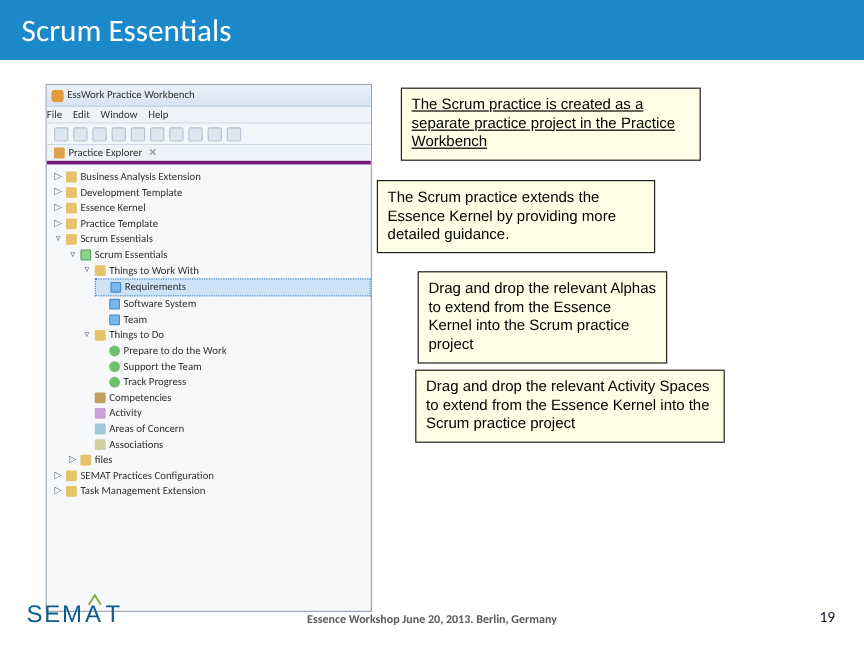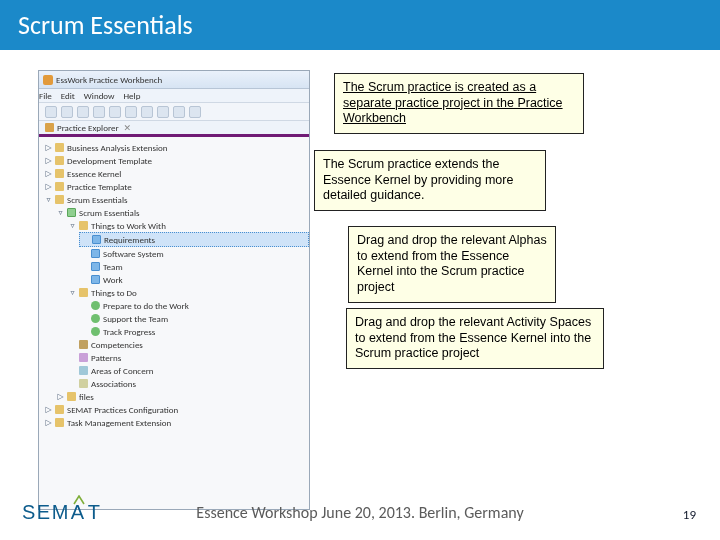--- a/index.html
+++ b/index.html
@@ -34,21 +34,21 @@
   .callout { position: absolute; background: #feffe6; border: 1px solid #222; padding: 6px 8px; font-family: Arial, sans-serif; font-size: 12.5px; line-height: 1.25; }
   .c1 { top: 3px;  left: 296px; width: 250px; text-decoration: underline; }
   .c2 { top: 80px; left: 276px; width: 232px; }
   .c3 { top: 156px; left: 310px; width: 208px; }
   .c4 { top: 238px; left: 308px; width: 258px; }
 
   .footer { position: absolute; bottom: 14px; left: 0; width: 100%; height: 30px; }
   .logo { position: absolute; left: 22px; bottom: 2px; font-family: "Segoe UI", Arial, sans-serif; font-size: 20px; letter-spacing: 1.5px; color: #0d5c8c; display: flex; align-items: center; gap: 1px; }
   .logo .a-mark { position: relative; display: inline-block; width: 16px; color: #0d5c8c; }
   .logo .a-mark svg { position: absolute; top: -6px; left: 2px; }
-  .foot-text { position: absolute; left: 0; width: 100%; text-align: center; bottom: 4px; font-size: 16px; color: #5b5b5b; }
+  .foot-text { position: absolute; left: 0; width: 100%; text-align: center; bottom: 4px; font-size: 10px; color: #5b5b5b; font-weight: bold; }
   .foot-page { position: absolute; right: 24px; bottom: 4px; font-size: 13px; color: #0f172a; }
 </style>
 </head>
 <body>
 
 <div class="slide">
   <div class="title-bar">Scrum Essentials</div>
 
   <div class="body-area">
 
@@ -127,25 +127,20 @@
               <div class="tnode">
                   <span class="tw"></span>
                   <span class="ticon-sq ic-card"></span>
                   <span>Software System</span>
                 </div>
               <div class="tnode">
                   <span class="tw"></span>
                   <span class="ticon-sq ic-card"></span>
                   <span>Team</span>
                 </div>
-              <div class="tnode">
-                  <span class="tw"></span>
-                  <span class="ticon-sq ic-card"></span>
-                  <span>Work</span>
-                </div>
             </div>
             <div class="tnode">
                 <span class="tw">▿</span>
                 <span class="ticon-sq ic-folder"></span>
                 <span>Things to Do</span>
               </div>
             <div class="indent1">
               <div class="tnode">
                   <span class="tw"></span>
                   <span class="ticon-sq ic-arrow"></span>
@@ -163,21 +158,21 @@
                 </div>
             </div>
             <div class="tnode">
                 <span class="tw"></span>
                 <span class="ticon-sq ic-comp"></span>
                 <span>Competencies</span>
               </div>
             <div class="tnode">
                 <span class="tw"></span>
                 <span class="ticon-sq ic-pat"></span>
-                <span>Patterns</span>
+                <span>Activity</span>
               </div>
             <div class="tnode">
                 <span class="tw"></span>
                 <span class="ticon-sq ic-area"></span>
                 <span>Areas of Concern</span>
               </div>
             <div class="tnode">
                 <span class="tw"></span>
                 <span class="ticon-sq ic-rule"></span>
                 <span>Associations</span>

